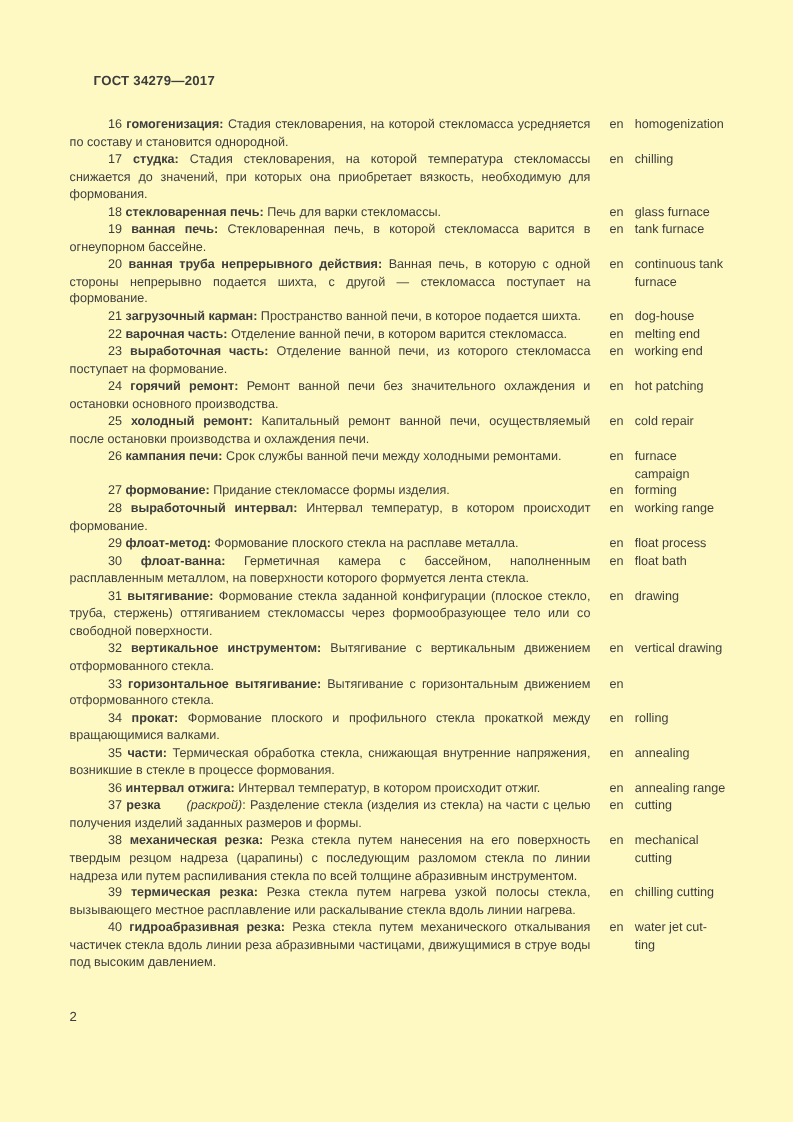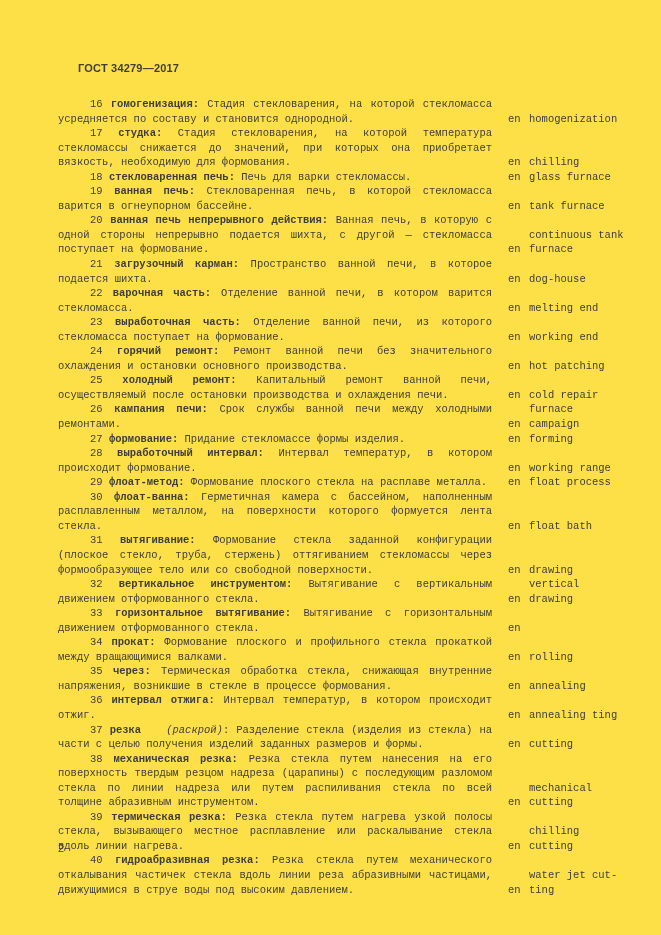--- a/index.html
+++ b/index.html
@@ -7,36 +7,36 @@
     width: 661px; height: 935px;
     background: #ffffff;
     font-family: "Liberation Sans", "DejaVu Sans", sans-serif;
     color: #3d3d3d;
   }
   .page {
     position: relative;
     width: 661px; height: 935px;
     box-sizing: border-box;
     padding: 61px 0 0 58px;
-    background: #fde047;
+    background: #fef9c3;
     overflow: hidden;
   }
   .doc-header {
     margin-left: 20px;
     font-weight: bold;
     font-size: 11px;
     line-height: 14px;
     letter-spacing: 0.2px;
   }
   .terms-list {
     margin-top: 22px;
     font-size: 10.5px;
     line-height: 14.55px;
   }
-  .entry { display: flex; align-items: flex-end; font-family: Liberation Mono, monospace; }
+  .entry { display: flex; align-items: flex-start; }
   .entry .rus {
     margin: 0;
     flex: 0 0 434px;
     width: 434px;
     text-align: justify;
     text-indent: 32px;
   }
   .entry .lang { flex: 0 0 20px; margin-left: 16px; }
   .entry .eng  { flex: 0 0 100px; margin-left: 1px; white-space: pre-line; }
   .entry .term { font-weight: bold; }
@@ -72,21 +72,21 @@
     <span class="eng">glass furnace</span>
   </div>
 
   <div class="entry">
     <p class="rus"><span class="num">19</span> <b class="term">ванная печь:</b><span class="sep"></span><span class="def"> Стекловаренная печь, в которой стекломасса варится в огнеупорном бассейне.</span></p>
     <span class="lang">en</span>
     <span class="eng">tank furnace</span>
   </div>
 
   <div class="entry">
-    <p class="rus"><span class="num">20</span> <b class="term">ванная печь непрерывного действия:</b><span class="sep"></span><span class="def"> Ванная печь, в которую с одной стороны непрерывно подается шихта, с другой — стекломасса поступает на формование.</span></p>
+    <p class="rus"><span class="num">20</span> <b class="term">ванная труба непрерывного действия:</b><span class="sep"></span><span class="def"> Ванная печь, в которую с одной стороны непрерывно подается шихта, с другой — стекломасса поступает на формование.</span></p>
     <span class="lang">en</span>
     <span class="eng">continuous tank
 furnace</span>
   </div>
 
   <div class="entry">
     <p class="rus"><span class="num">21</span> <b class="term">загрузочный карман:</b><span class="sep"></span><span class="def"> Пространство ванной печи, в которое подается шихта.</span></p>
     <span class="lang">en</span>
     <span class="eng">dog-house</span>
   </div>
@@ -163,29 +163,29 @@
     <span class="lang">en</span>
   </div>
 
   <div class="entry">
     <p class="rus"><span class="num">34</span> <b class="term">прокат:</b><span class="sep"></span><span class="def"> Формование плоского и профильного стекла прокаткой между вращающимися валками.</span></p>
     <span class="lang">en</span>
     <span class="eng">rolling</span>
   </div>
 
   <div class="entry">
-    <p class="rus"><span class="num">35</span> <b class="term">через:</b><span class="sep"></span><span class="def"> Термическая обработка стекла, снижающая внутренние напряжения, возникшие в стекле в процессе формования.</span></p>
+    <p class="rus"><span class="num">35</span> <b class="term">части:</b><span class="sep"></span><span class="def"> Термическая обработка стекла, снижающая внутренние напряжения, возникшие в стекле в процессе формования.</span></p>
     <span class="lang">en</span>
     <span class="eng">annealing</span>
   </div>
 
   <div class="entry">
     <p class="rus"><span class="num">36</span> <b class="term">интервал отжига:</b><span class="sep"></span><span class="def"> Интервал температур, в котором происходит отжиг.</span></p>
     <span class="lang">en</span>
-    <span class="eng">annealing ting</span>
+    <span class="eng">annealing range</span>
   </div>
 
   <div class="entry">
     <p class="rus"><span class="num">37</span> <b class="term">резка</b><i class="note"> (раскрой)</i><span class="sep">:</span><span class="def"> Разделение стекла (изделия из стекла) на части с целью получения изделий заданных размеров и формы.</span></p>
     <span class="lang">en</span>
     <span class="eng">cutting</span>
   </div>
 
   <div class="entry">
     <p class="rus"><span class="num">38</span> <b class="term">механическая резка:</b><span class="sep"></span><span class="def"> Резка стекла путем нанесения на его поверхность твердым резцом надреза (царапины) с последующим разломом стекла по линии надреза или путем распиливания стекла по всей толщине абразивным инструментом.</span></p>

